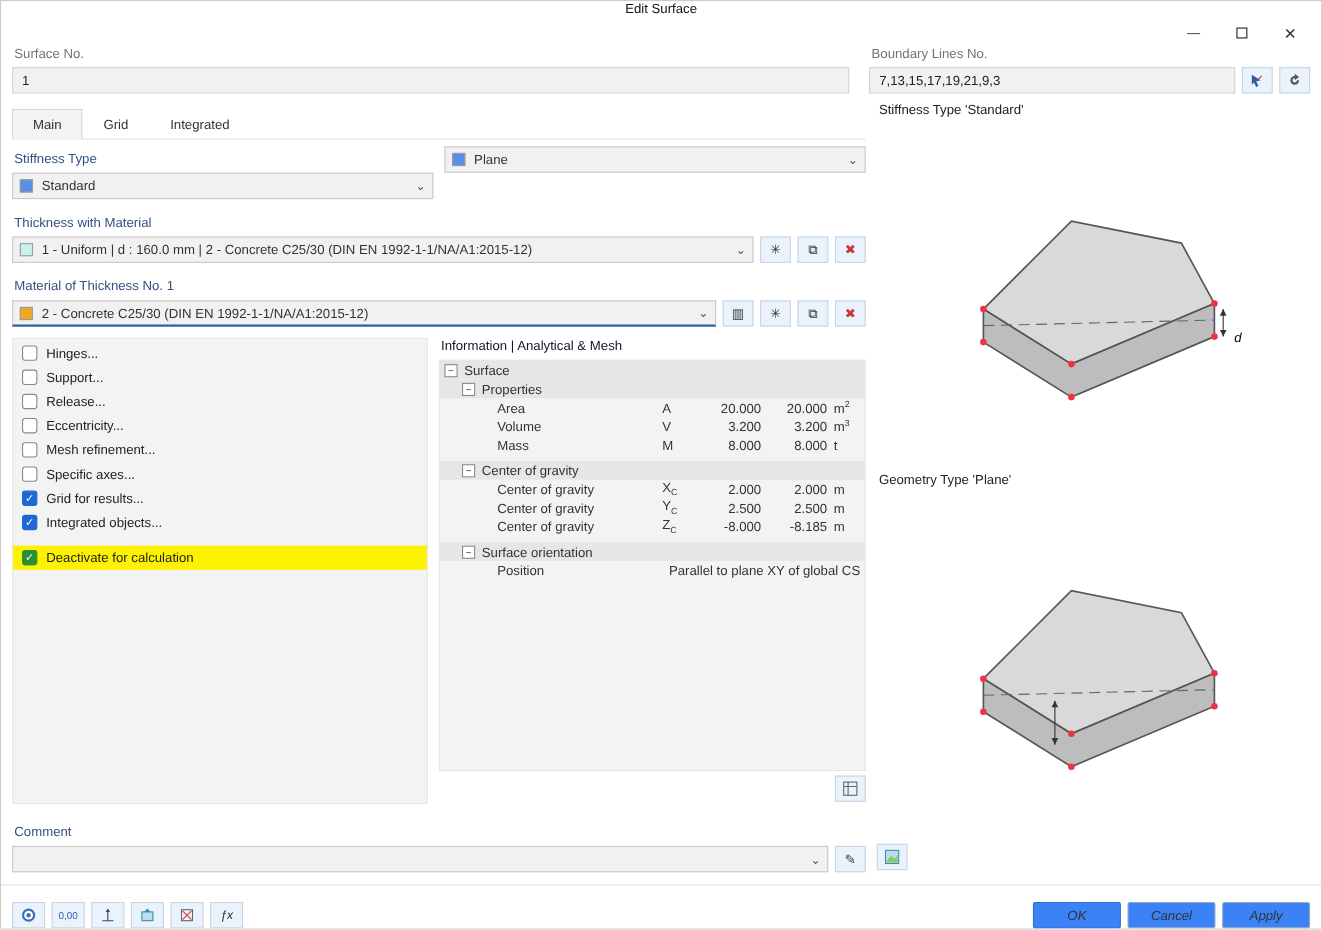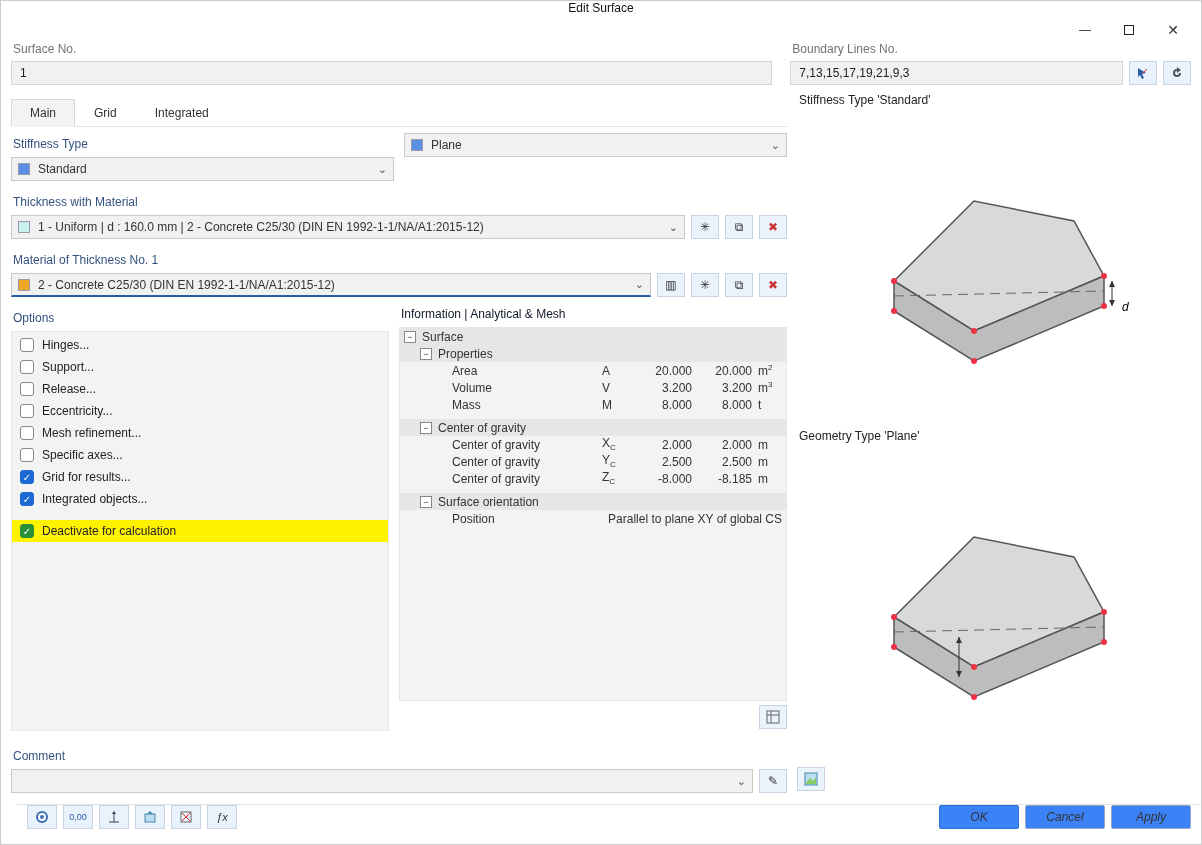--- a/index.html
+++ b/index.html
@@ -129,22 +129,22 @@
   .comment-row .combo { }
   
   
   .preview-label { font-size:12px;color:#222;padding:0 2px 6px 2px;}
   .preview-box { flex:1;background:#fff;margin-bottom:10px;display:flex;align-items:center;justify-content:center;}
   .preview-box svg{max-width:100%;}
   .right-icon-row { display:flex;padding:2px 0;}
   
   
   .footer {
-    position:absolute;bottom:0;left:16px;right:0;height:40px;border-top:1px solid #e1e1e1;
-    display:flex;align-items:flex-start;padding:0 10px;background:#fff;
+    position:absolute;bottom:0;left:0;right:0;height:40px;border-top:1px solid #e1e1e1;
+    display:flex;align-items:flex-end;padding:0 10px;background:#fff;
   }
   .footer .foot-left { display:flex;gap:6px;}
   .footer .foot-right { margin-left:auto;display:flex;gap:6px;}
   .dlg-btn { min-width:80px;height:24px;border:1px solid #96a9c9;background:#3b82f6;
     font-size:12px;display:flex;align-items:center;justify-content:center;border-radius:2px;font-style:italic;}
   .dlg-btn.primary{ border:1px solid #2d6fd3; }
   .foot-icon { width:30px;height:24px;border:1px solid #c8d4e3;background:#eaf2fb;
     display:flex;align-items:center;justify-content:center;font-size:11px;}
 </style>
 </head>
@@ -242,21 +242,20 @@
         <div class="small-btn">▥</div>
         <div class="small-btn">✳</div>
         <div class="small-btn">⧉</div>
         <div class="small-btn" style="color:#c33;">✖</div>
       </div>
     </div>
 
     <div class="two-col">
 
       <div class="options-col">
-        <div class="panel-head">Options</div>
         <div class="options-box">
           <div class="opt">
             <span class="chk"></span>
             <span>Hinges...</span>
           </div>
           <div class="opt">
             <span class="chk"></span>
             <span>Support...</span>
           </div>
           <div class="opt">

